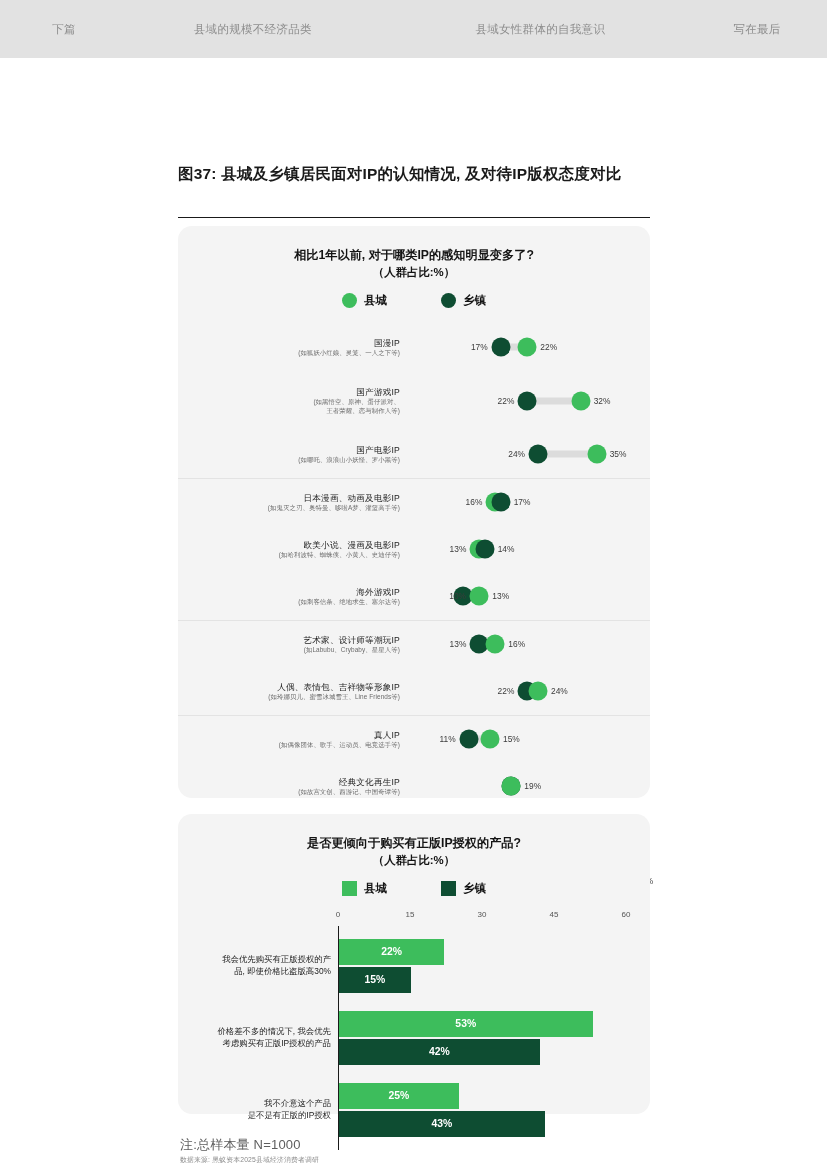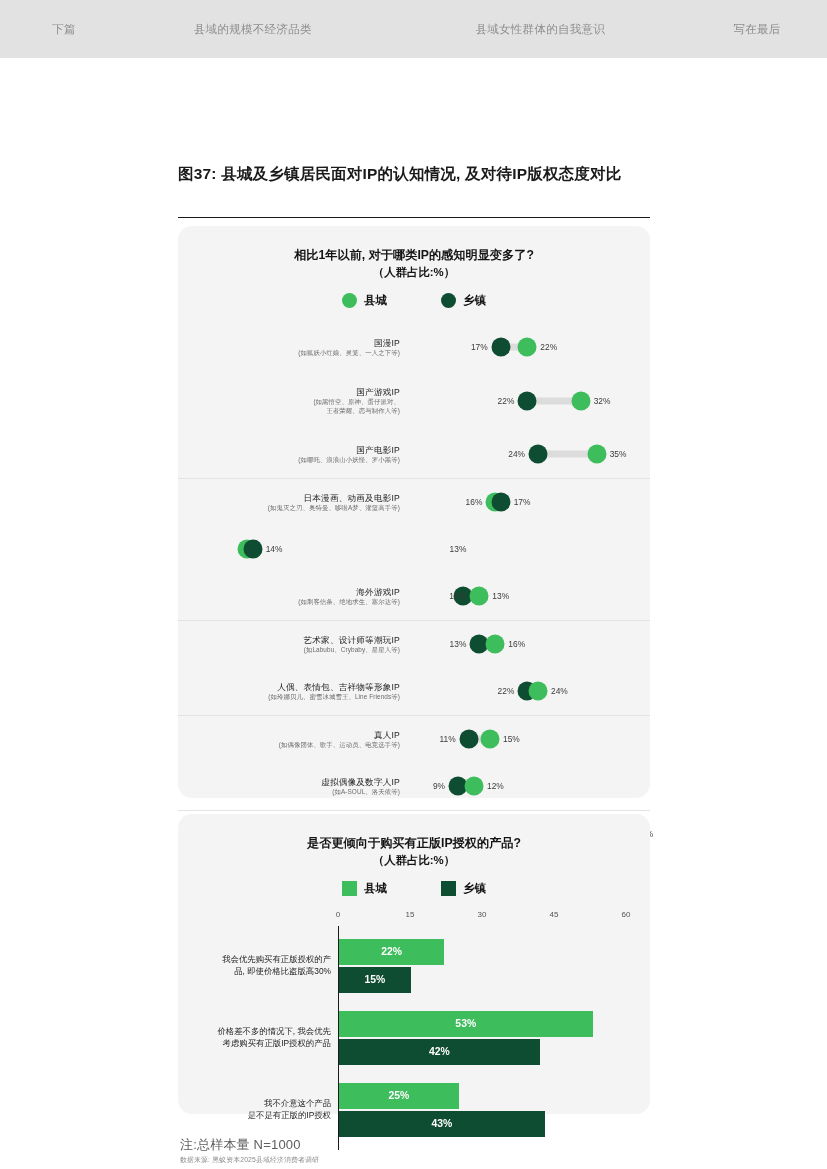--- a/index.html
+++ b/index.html
@@ -237,20 +237,24 @@
             </div>
             <div class="track-area">
               <div class="connector" style="left: 85.3333px; width: 5.33333px;"></div>
               <div class="dot light" style="left: 85.3333px;"></div>
               <div class="dot dark" style="left: 90.6667px;"></div>
               <div class="val" style="right: 167.667px;">16%</div>
               <div class="val" style="left: 103.667px;">17%</div>
             </div>
           </div>
           <div class="row">
+            <div class="row-label">
+              <div class="lbl-main">欧美小说、漫画及电影IP</div>
+              <div class="lbl-sub">(如哈利波特、蜘蛛侠、小黄人、史迪仔等)</div>
+            </div>
             <div class="track-area">
               <div class="connector" style="left: 69.3333px; width: 5.33333px;"></div>
               <div class="dot light" style="left: 69.3333px;"></div>
               <div class="dot dark" style="left: 74.6667px;"></div>
               <div class="val" style="right: 183.667px;">13%</div>
               <div class="val" style="left: 87.6667px;">14%</div>
             </div>
           </div>
           <div class="row">
             <div class="row-label">
@@ -299,20 +303,31 @@
             <div class="row-label">
               <div class="lbl-main">真人IP</div>
               <div class="lbl-sub">(如偶像团体、歌手、运动员、电竞选手等)</div>
             </div>
             <div class="track-area">
               <div class="connector" style="left: 58.6667px; width: 21.3333px;"></div>
               <div class="dot dark" style="left: 58.6667px;"></div>
               <div class="dot light" style="left: 80px;"></div>
               <div class="val" style="right: 194.333px;">11%</div>
               <div class="val" style="left: 93px;">15%</div>
+            </div>
+          </div>
+          <div class="row">
+            <div class="row-label">
+              <div class="lbl-main">经典文化再生IP</div>
+              <div class="lbl-sub">(如故宫文创、西游记、中国奇谭等)</div>
+            </div>
+            <div class="track-area">
+              <div class="dot dark" style="left: 101.333px;"></div>
+              <div class="dot light" style="left: 101.333px;"></div>
+              <div class="val" style="left: 114.333px;">19%</div>
             </div>
           </div>
           <div class="row">
             <div class="row-label">
               <div class="lbl-main">虚拟偶像及数字人IP</div>
               <div class="lbl-sub">(如A-SOUL、洛天依等)</div>
             </div>
             <div class="track-area">
               <div class="connector" style="left: 48px; width: 16px;"></div>
               <div class="dot dark" style="left: 48px;"></div>

